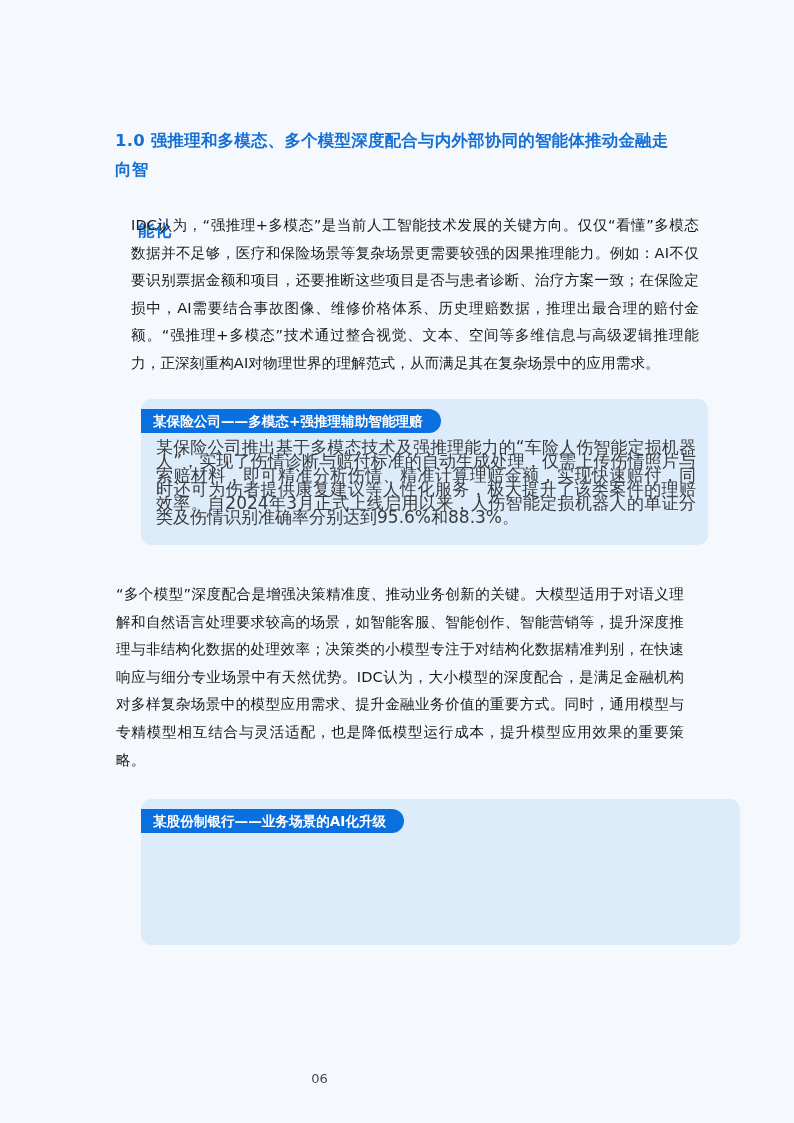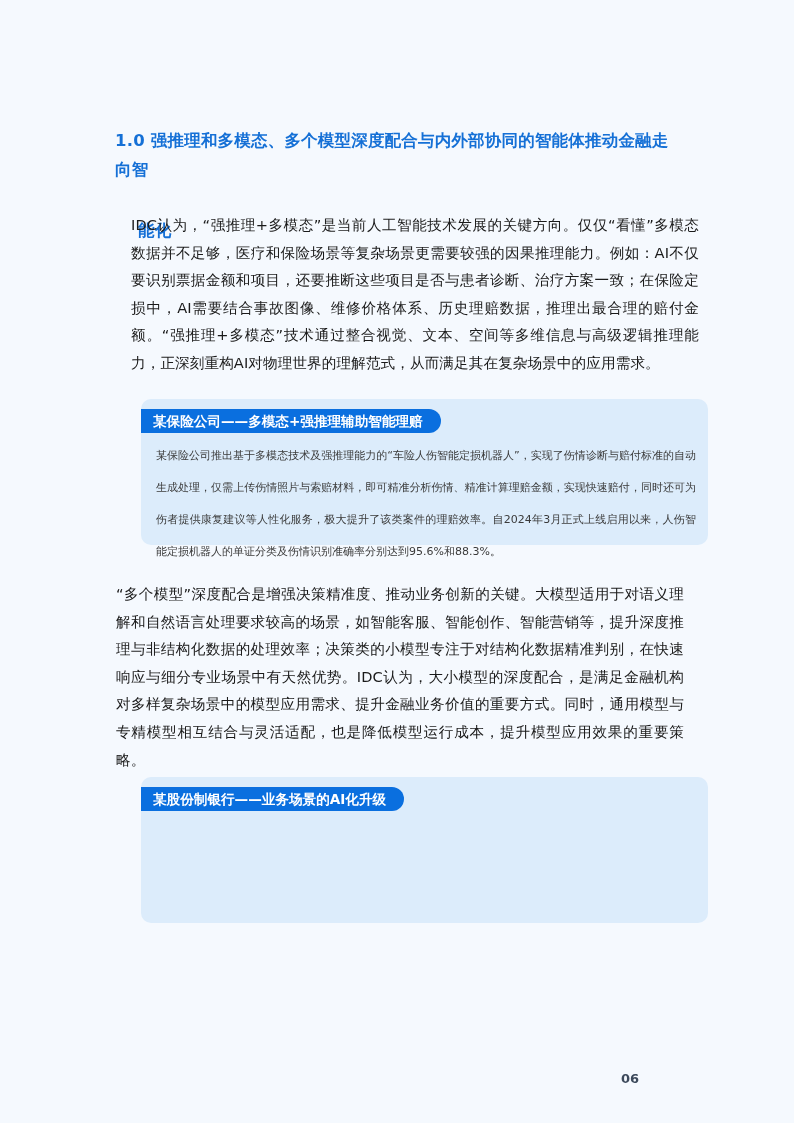--- a/index.html
+++ b/index.html
@@ -48,21 +48,21 @@
 
     .case-box {
       position: absolute;
       left: 113px;
       width: 567px;
       background: #dcecfb;
       border-radius: 10px;
       margin-left: 28px;
     }
     .case1 { top: 399px; height: 146px; }
-    .case2 { top: 777px; height: 146px; }
+    .case2 { top: 799px; height: 146px; padding-left: 32px; }
 
     .case-badge {
       position: absolute;
       left: 0;
       top: 10px;
       height: 24px;
       line-height: 24px;
       background: #0a6fdf;
       color: #ffffff;
       font-weight: bold;
@@ -70,32 +70,32 @@
       padding: 0 18px 0 12px;
       border-radius: 0 13px 13px 0;
       white-space: nowrap;
     }
     .case-text {
       position: absolute;
       left: 15px;
       top: 41px;
       width: 540px;
       color: #3a3a3a;
-      font-size: 11px;
-      line-height: 32px;
+      font-size: 17px;
+      line-height: 14px;
       text-align: justify;
     }
     .page-number {
       position: absolute;
       left: 0;
       width: 639px;
       top: 1071px;
-      text-align: right;
+      text-align: center;
       color: #3d4a5c;
-      font-weight: bold;
+      font-weight: normal;
       font-size: 13px;
     }
   </style>
 </head>
 <body>
 
 <div>
 
   <div class="section-title">
     <span class="num">1.0</span>

